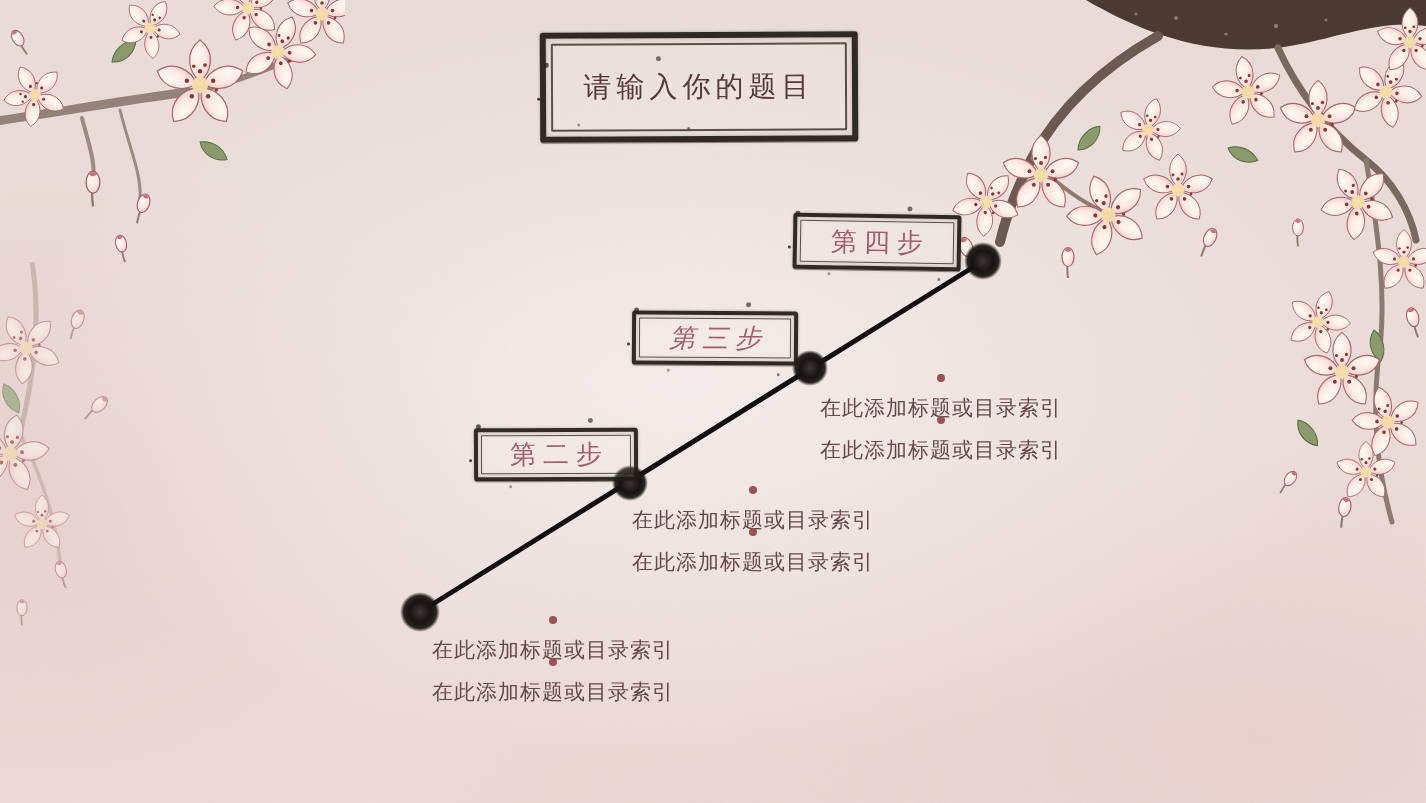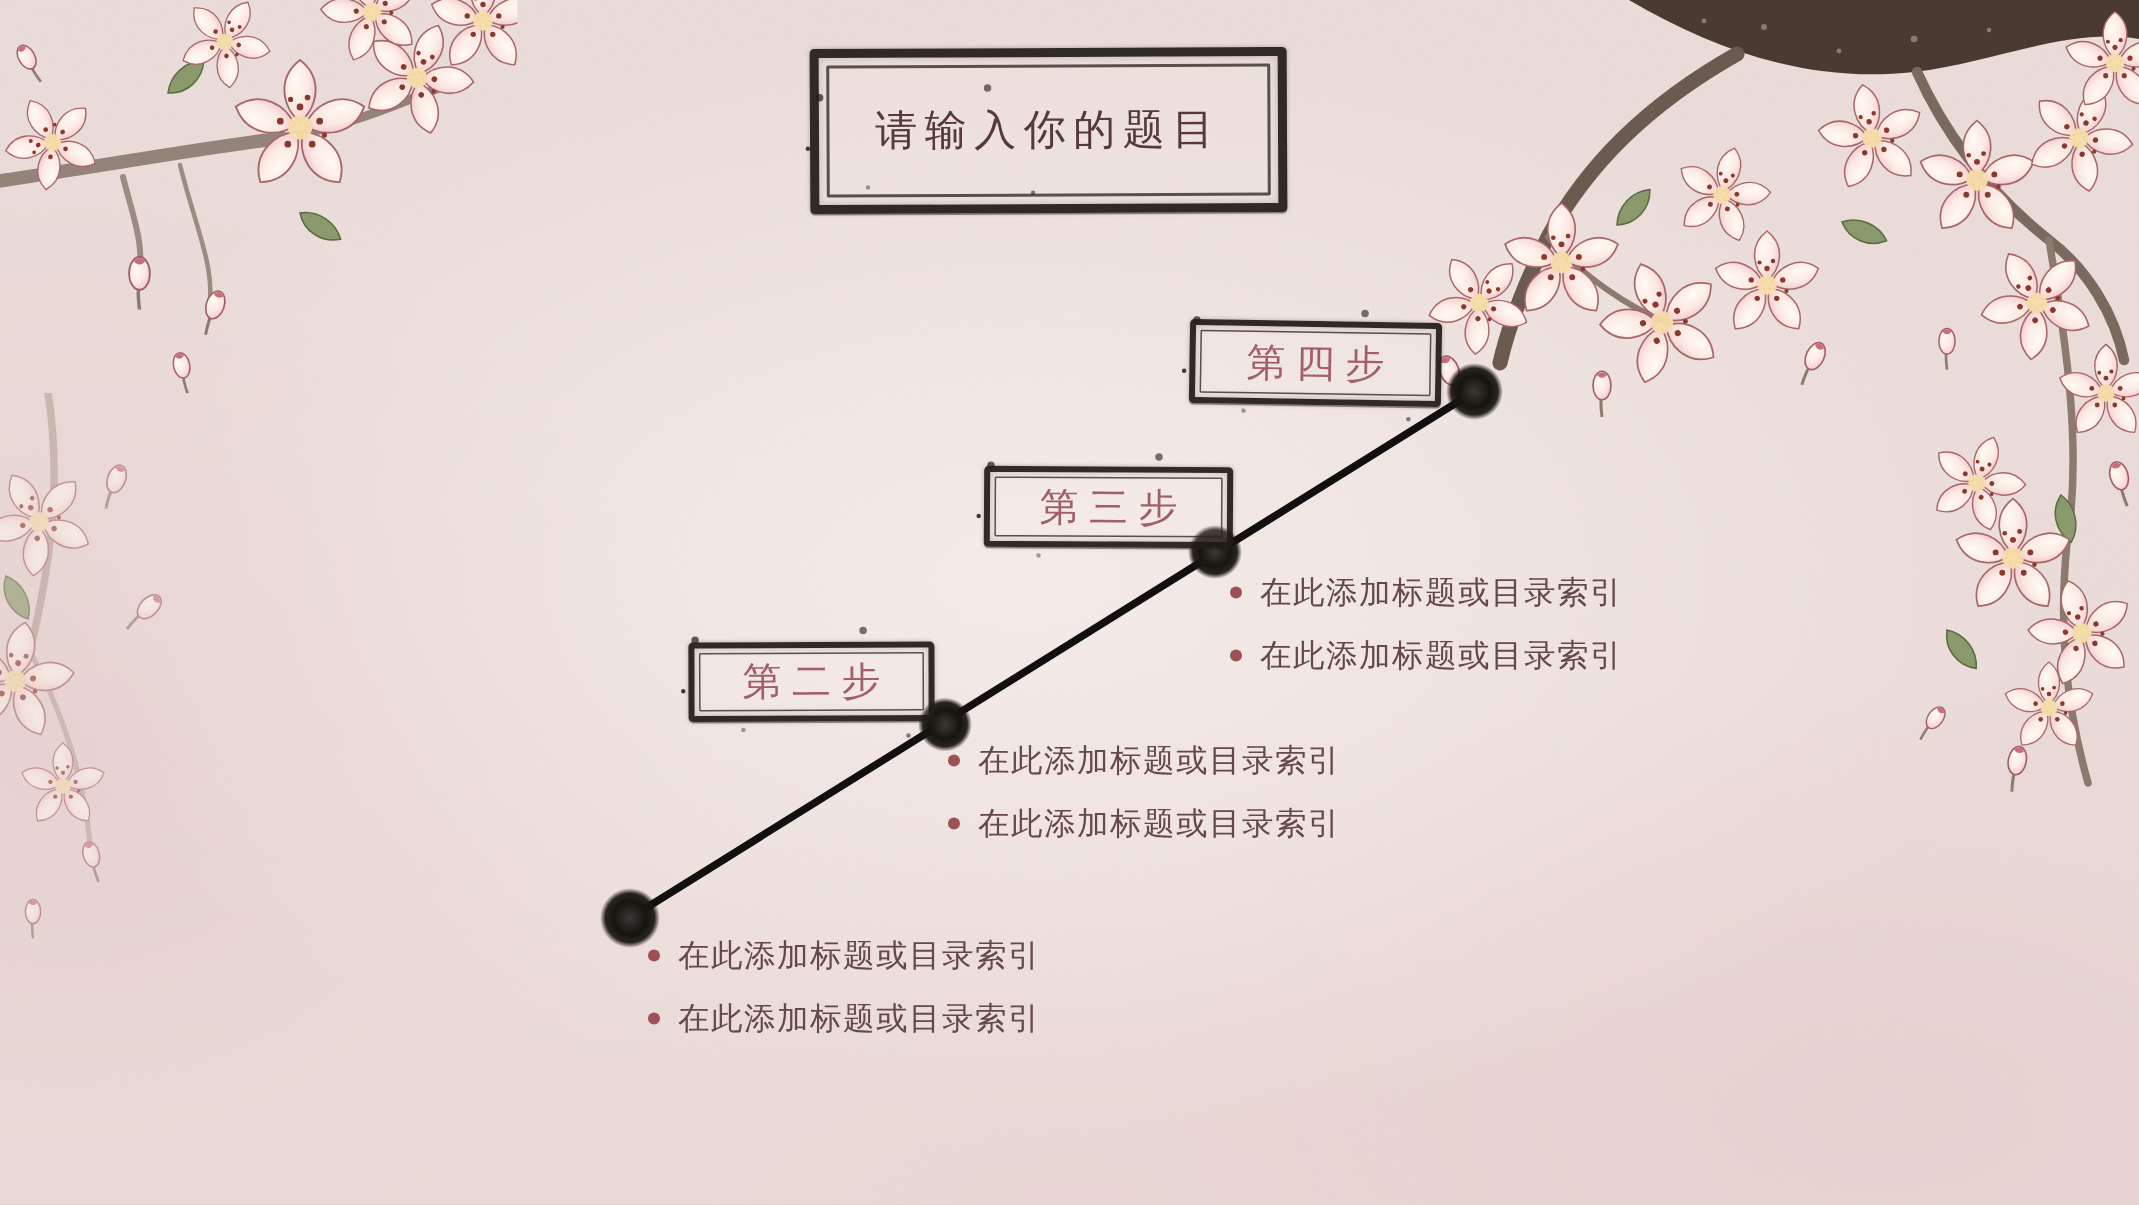--- a/index.html
+++ b/index.html
@@ -41,28 +41,28 @@
     left:540px;top:32px;width:306px;height:98px;transform:rotate(-.25deg);
     border-width:6px;cursor:text;
   }
   .title-box::before{inset:5px;border-width:2px;}
   .title-label{
     font-size:28px;letter-spacing:5px;color:#55393b;white-space:nowrap;
   }
   .step-box{cursor:pointer;}
   .step-label{font-size:26px;letter-spacing:7px;padding-left:7px;color:#a25f69;white-space:nowrap;}
   .step-1{left:252px;top:553px;width:153px;height:45px;transform:rotate(-.3deg);}
-  .step-2{left:459px;top:428px;width:156px;height:45px;transform:rotate(-.2deg);}
-  .step-3{left:656px;top:311px;width:158px;height:46px;transform:rotate(.3deg);}
+  .step-2{left:474px;top:428px;width:156px;height:45px;transform:rotate(-.2deg);}
+  .step-3{left:632px;top:311px;width:158px;height:46px;transform:rotate(.3deg);font-style:italic;}
   .step-4{left:793px;top:214px;width:160px;height:48px;transform:rotate(.9deg);}
 
   .bullets{position:absolute;margin:0;padding:0;list-style:none;}
   .bullets li{
     display:flex;align-items:center;gap:12px;height:42px;
-    font-size:21px;color:#64484b;letter-spacing:1px;cursor:text;white-space:nowrap;
+    font-size:21px;color:#64484b;letter-spacing:1px;cursor:text;white-space:nowrap;flex-direction:column;
   }
   .bullet-dot{width:8px;height:8px;border-radius:50%;background:#9d5157;flex:0 0 auto;}
   .bullets.g1{left:432px;top:616px;}
   .bullets.g2{left:632px;top:486px;}
   .bullets.g3{left:820px;top:374px;}
 </style>
 </head>
 <body>
 
 <div class="slide">

